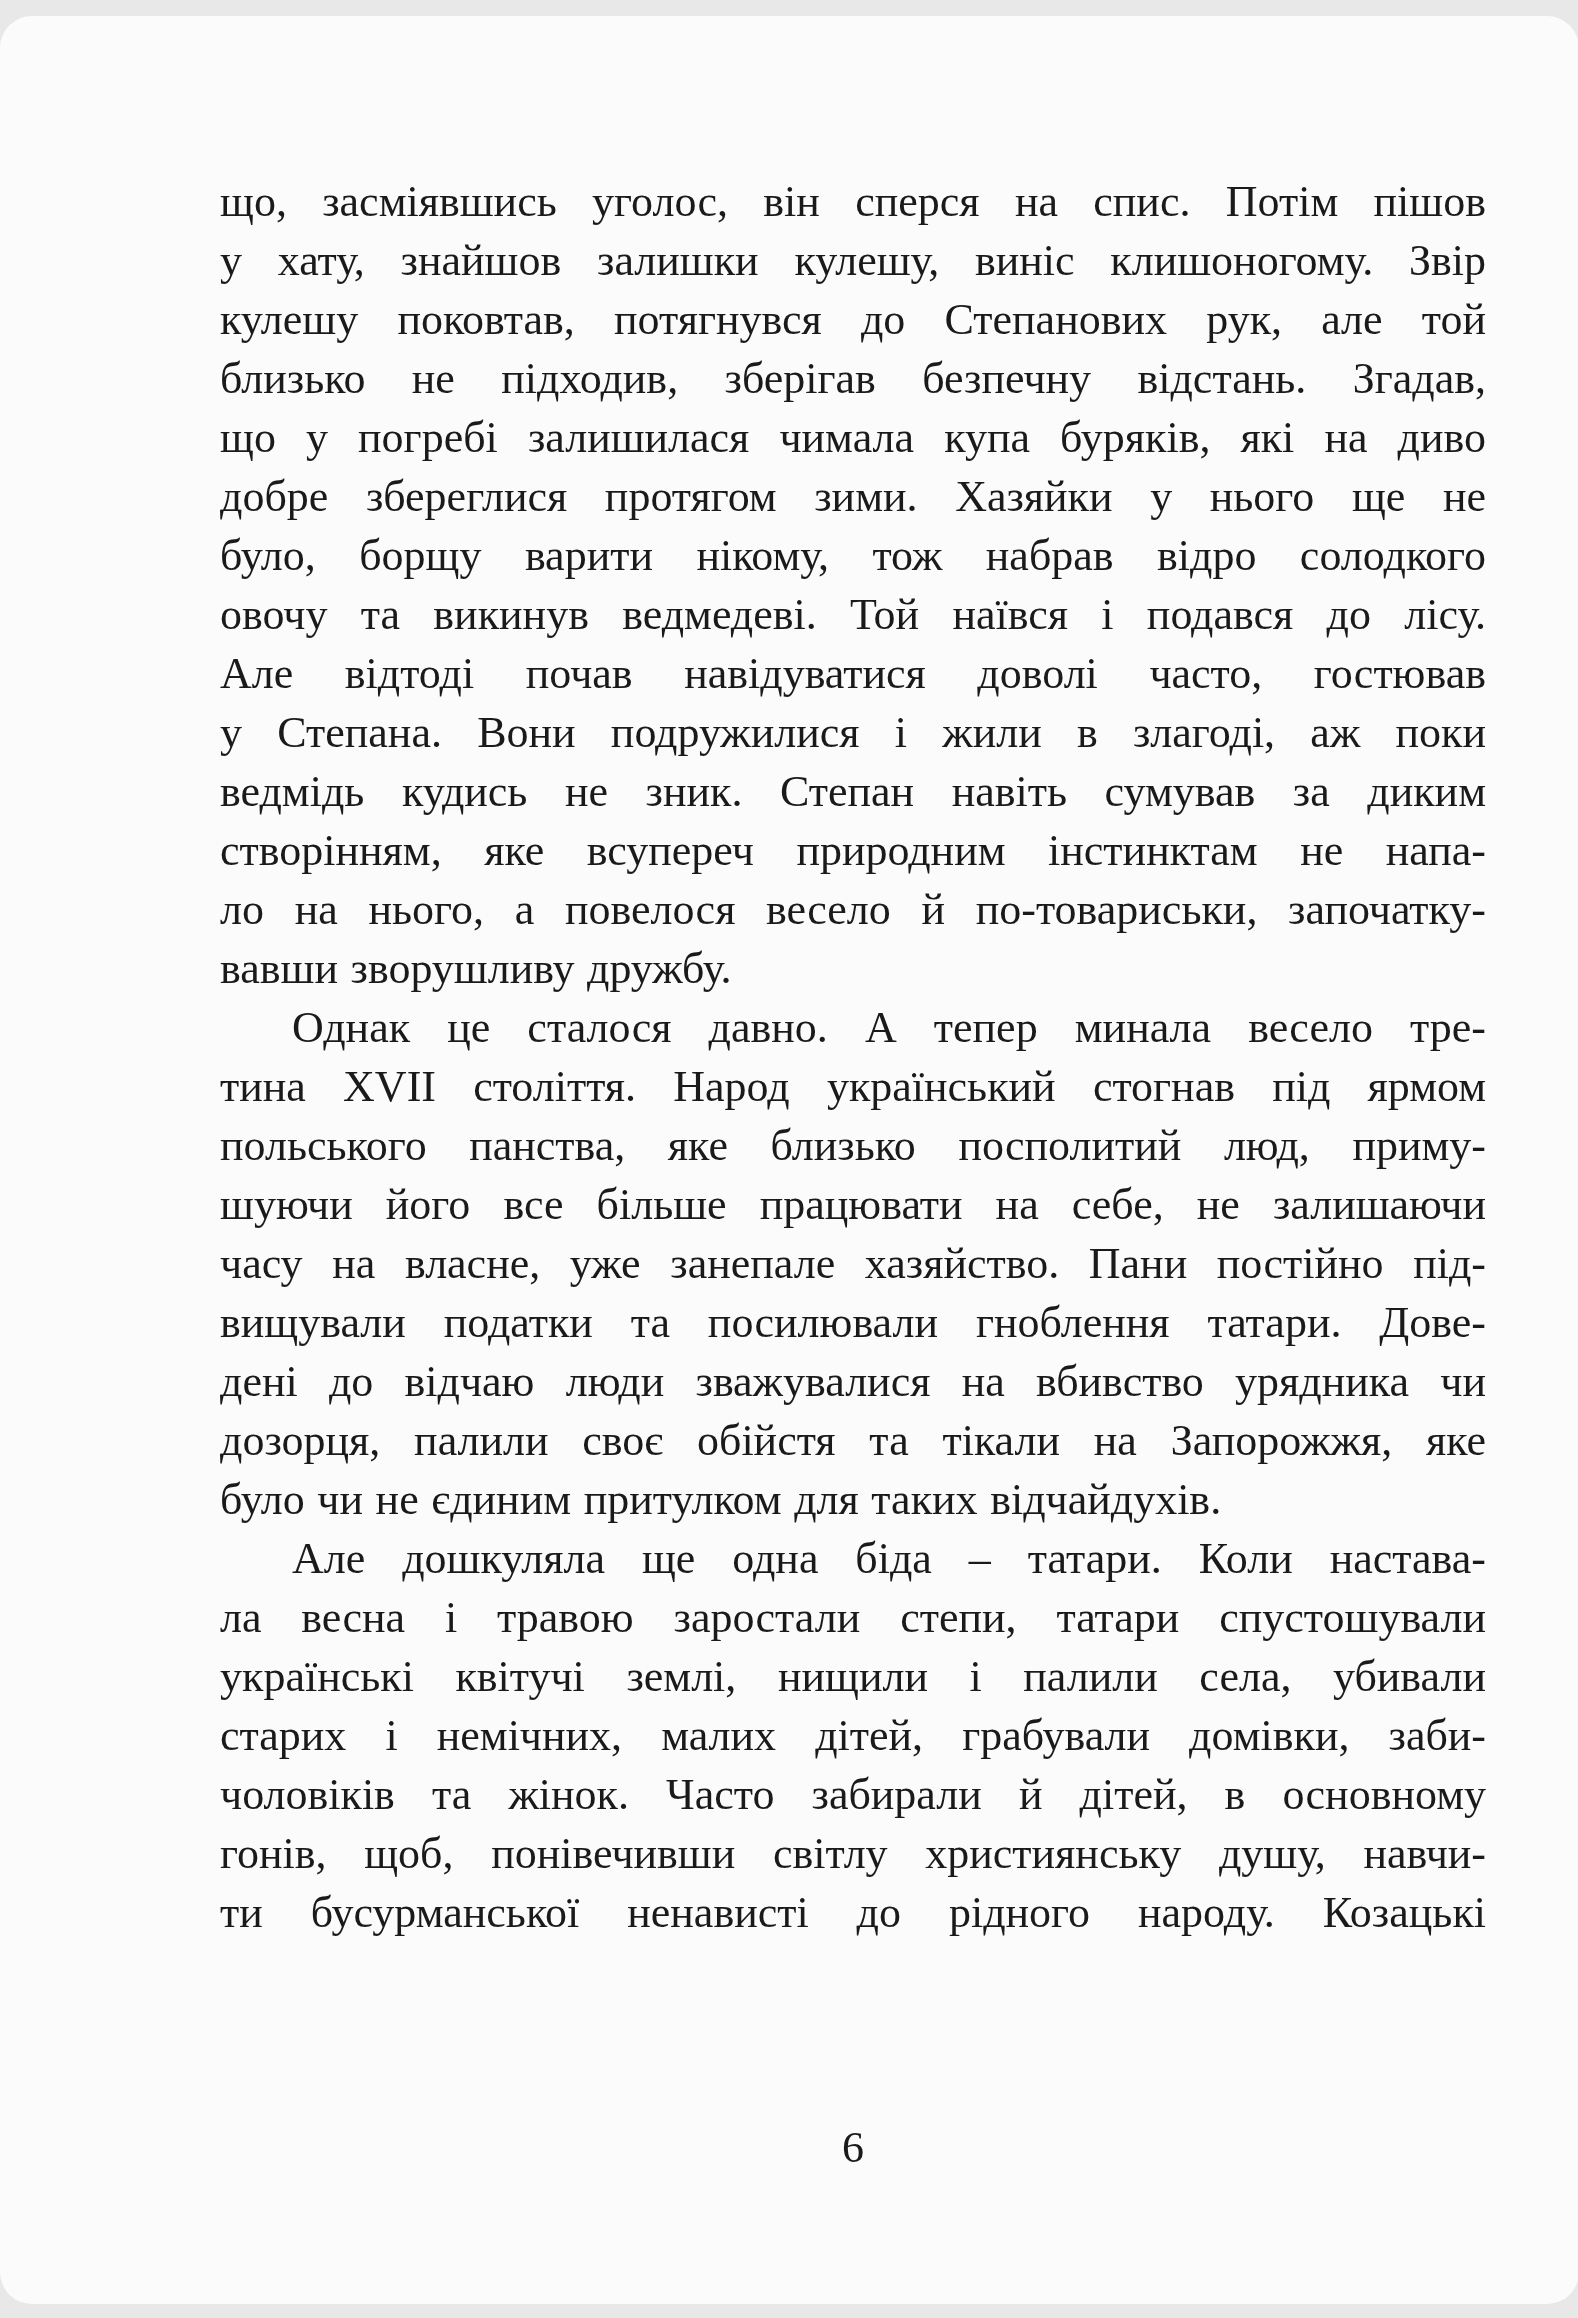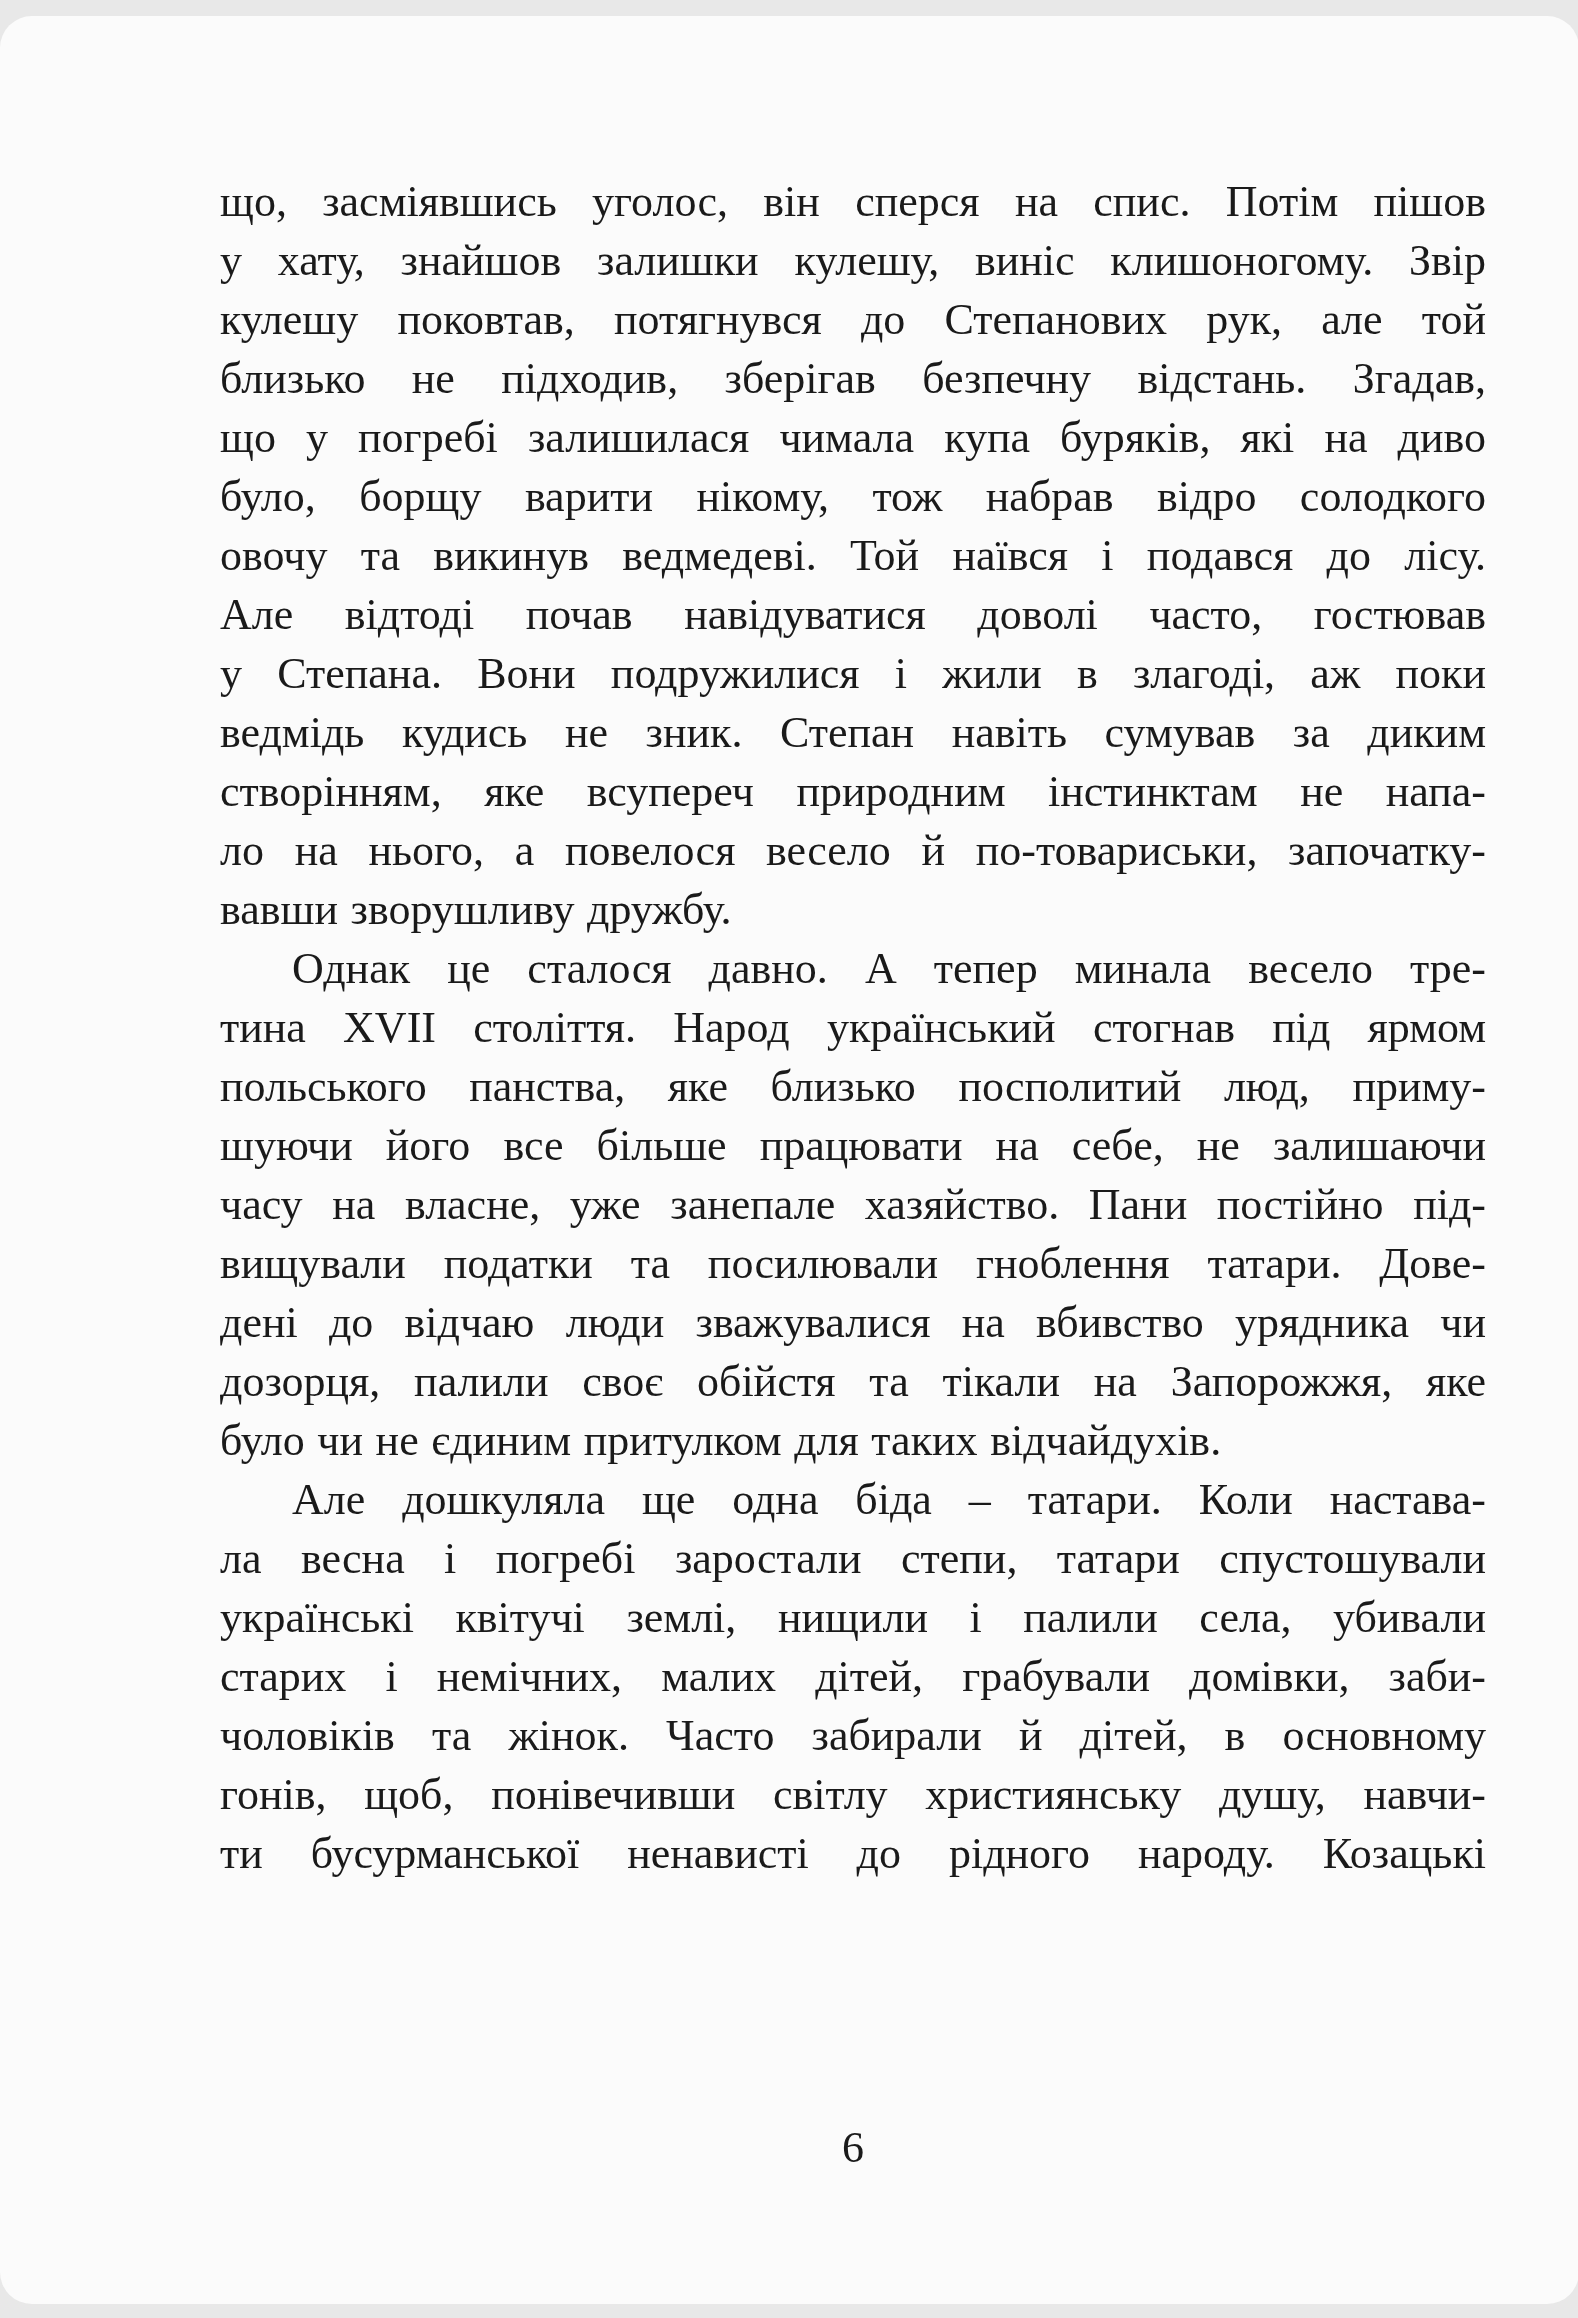--- a/index.html
+++ b/index.html
@@ -53,39 +53,40 @@
 </head>
 <body>
 
 <div class="page">
   <main class="text-block" id="textBlock">
       <div class="line">що, засміявшись уголос, він сперся на спис. Потім пішов</div>
       <div class="line">у хату, знайшов залишки кулешу, виніс клишоногому. Звір</div>
       <div class="line">кулешу поковтав, потягнувся до Степанових рук, але той</div>
       <div class="line">близько не підходив, зберігав безпечну відстань. Згадав,</div>
       <div class="line">що у погребі залишилася чимала купа буряків, які на диво</div>
+      <div class="line">добре збереглися протягом зими. Хазяйки у нього ще не</div>
       <div class="line">було, борщу варити нікому, тож набрав відро солодкого</div>
       <div class="line">овочу та викинув ведмедеві. Той наївся і подався до лісу.</div>
       <div class="line">Але відтоді почав навідуватися доволі часто, гостював</div>
       <div class="line">у Степана. Вони подружилися і жили в злагоді, аж поки</div>
       <div class="line">ведмідь кудись не зник. Степан навіть сумував за диким</div>
       <div class="line">створінням, яке всупереч природним інстинктам не напа-</div>
       <div class="line">ло на нього, а повелося весело й по-товариськи, започатку-</div>
       <div class="line para-end">вавши зворушливу дружбу.</div>
       <div class="line indent">Однак це сталося давно. А тепер минала весело тре-</div>
       <div class="line">тина XVII століття. Народ український стогнав під ярмом</div>
       <div class="line">польського панства, яке близько посполитий люд, приму-</div>
       <div class="line">шуючи його все більше працювати на себе, не залишаючи</div>
       <div class="line">часу на власне, уже занепале хазяйство. Пани постійно під-</div>
       <div class="line">вищували податки та посилювали гноблення татари. Дове-</div>
       <div class="line">дені до відчаю люди зважувалися на вбивство урядника чи</div>
       <div class="line">дозорця, палили своє обійстя та тікали на Запорожжя, яке</div>
       <div class="line para-end">було чи не єдиним притулком для таких відчайдухів.</div>
       <div class="line indent">Але дошкуляла ще одна біда – татари. Коли настава-</div>
-      <div class="line">ла весна і погребі заростали степи, татари спустошували</div>
+      <div class="line">ла весна і травою заростали степи, татари спустошували</div>
       <div class="line">українські квітучі землі, нищили і палили села, убивали</div>
       <div class="line">старих і немічних, малих дітей, грабували домівки, заби-</div>
       <div class="line">чоловіків та жінок. Часто забирали й дітей, в основному</div>
       <div class="line">гонів, щоб, понівечивши світлу християнську душу, навчи-</div>
       <div class="line">ти бусурманської ненависті до рідного народу. Козацькі</div>
     </main>
   <footer class="folio">6</footer>
 </div>
 
 

